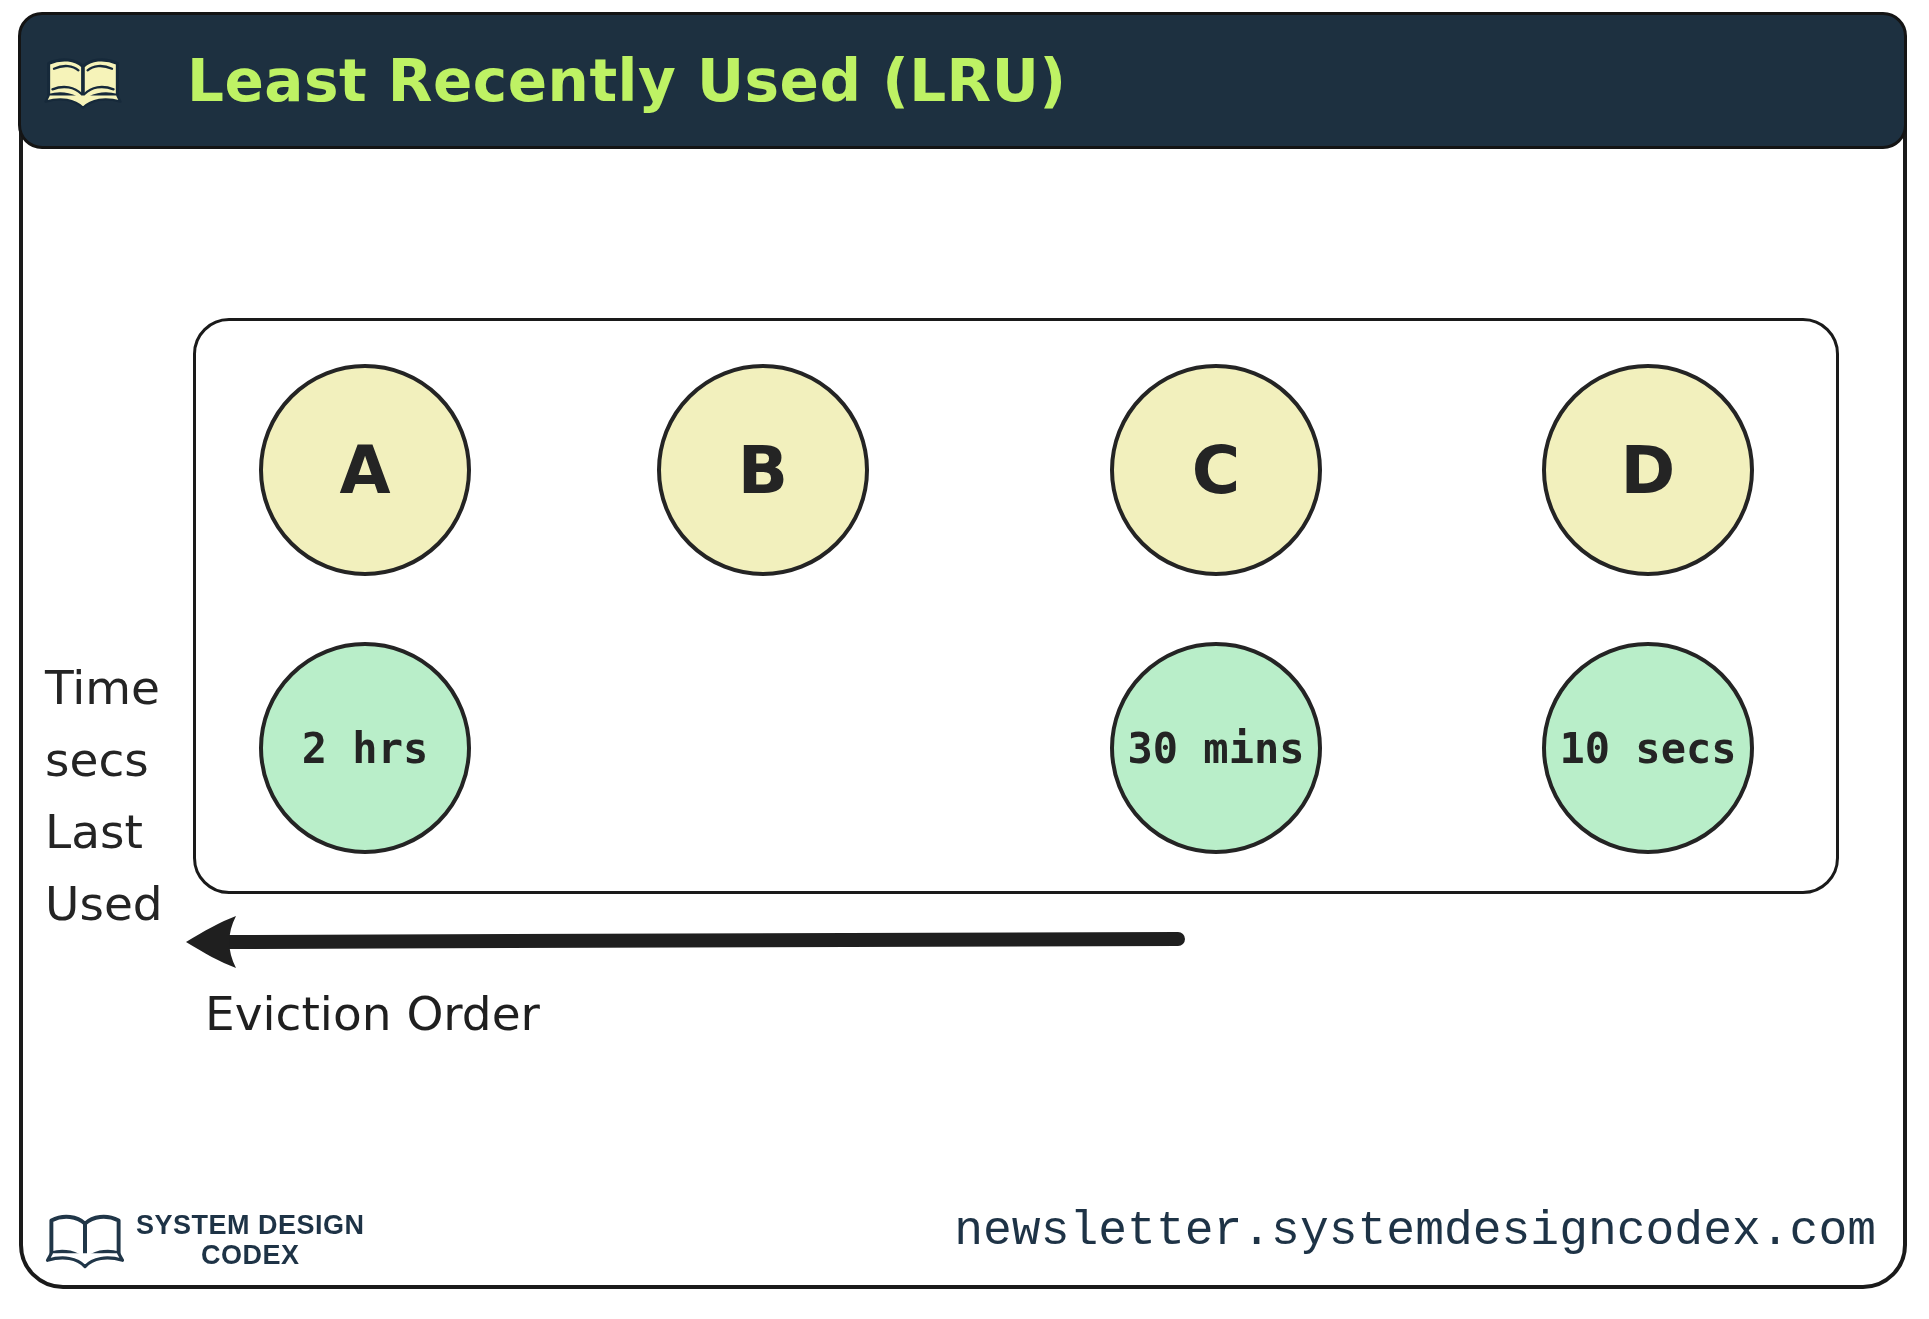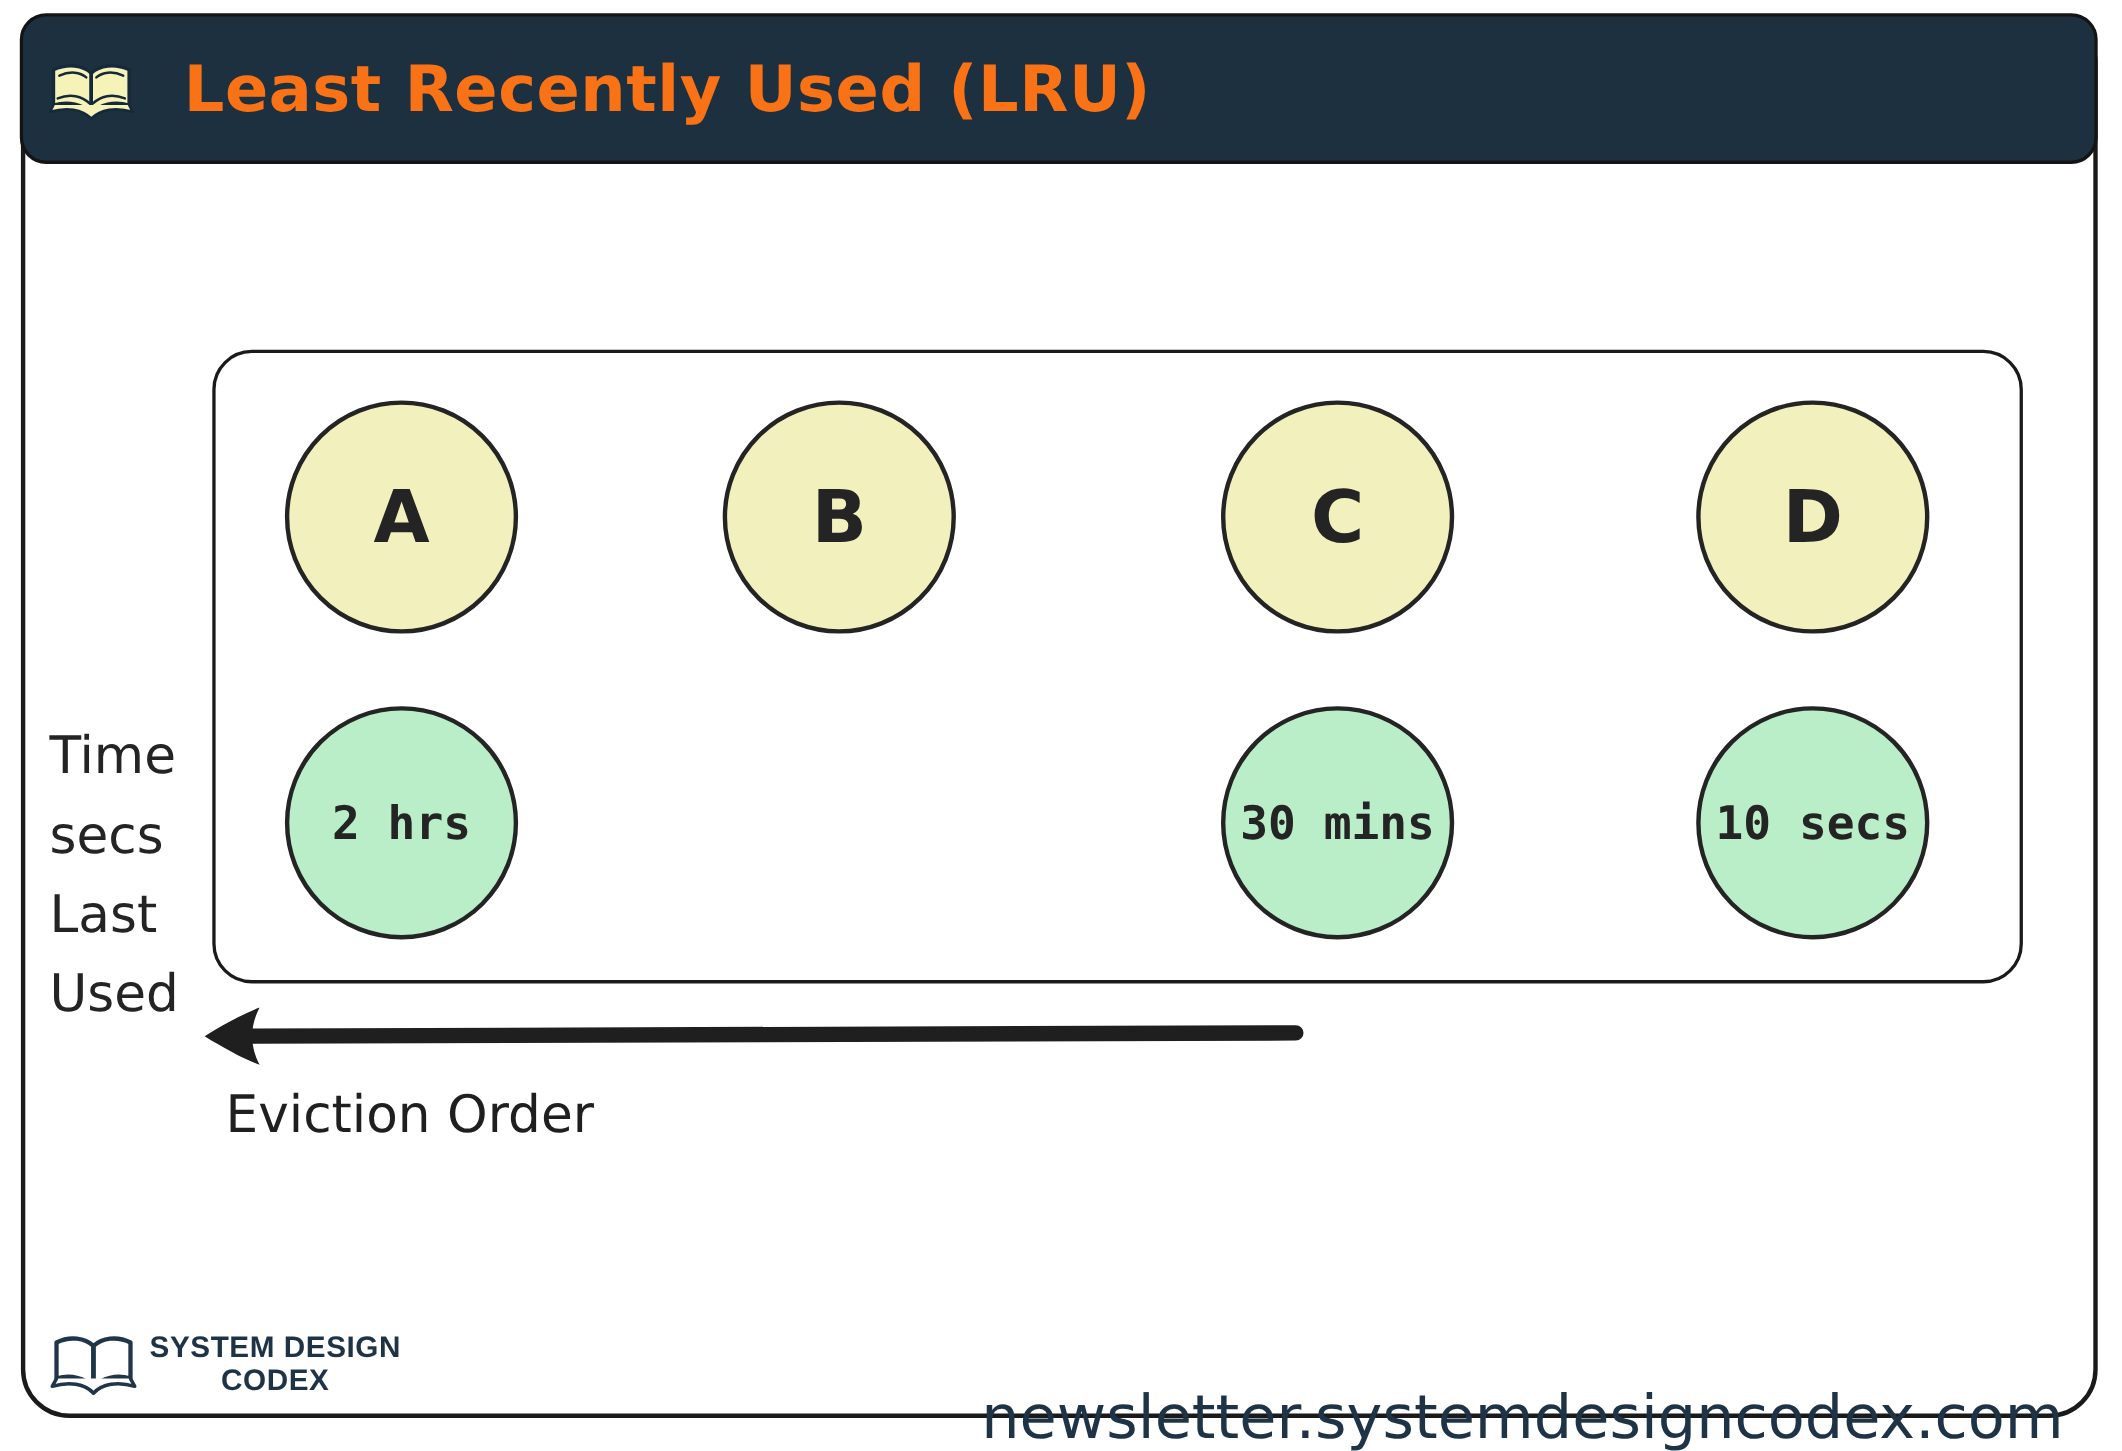--- a/index.html
+++ b/index.html
@@ -25,22 +25,22 @@
   .header-bar{
     position:absolute;left:18px;top:12px;width:1889px;height:137px;
     background:var(--header-bg);
     border:3px solid #141414;border-radius:24px;
     box-sizing:border-box;
     display:flex;align-items:center;
     padding-left:20px;
   }
   .header-book{width:84px;height:72px;flex:0 0 auto;}
   .header-title{
-    margin-left:42px;
-    color:#f97316;font-size:58px;font-weight:600;letter-spacing:.5px;
+    margin-left:62px;
+    color:#bef264;font-size:58px;font-weight:600;letter-spacing:.5px;
     white-space:nowrap;
   }
   .cache-box{
     position:absolute;left:193px;top:318px;width:1646px;height:576px;
     border:3px solid #1a1a1a;border-radius:36px;
     box-sizing:border-box;background:#ffffff;
   }
   .circle{
     position:absolute;width:212px;height:212px;border-radius:50%;
     border:4px solid #242424;box-sizing:border-box;
@@ -67,22 +67,22 @@
     display:flex;align-items:center;
   }
   .brand-book{width:86px;height:80px;flex:0 0 auto;}
   .brand-text{
     margin-left:8px;text-align:center;
     font-family:"Liberation Sans","DejaVu Sans",sans-serif;
     font-weight:bold;color:var(--brand-navy);
     font-size:27px;line-height:30px;letter-spacing:.5px;white-space:nowrap;
   }
   .footer-url{
-    position:absolute;right:53px;top:1256px;
-    font-size:55px;font-weight:500;color:var(--brand-navy);white-space:nowrap;
+    position:absolute;right:53px;top:1204px;
+    font-size:48px;font-weight:500;color:var(--brand-navy);white-space:nowrap;font-family:Liberation Mono, monospace;
   }
 </style>
 </head>
 <body>
 
 <div class="outer-frame"></div>
 
 <div class="header-bar">
   <svg class="header-book" viewBox="0 0 110 90">
     <g stroke="#16293a" stroke-width="4" stroke-linejoin="round" stroke-linecap="round">

